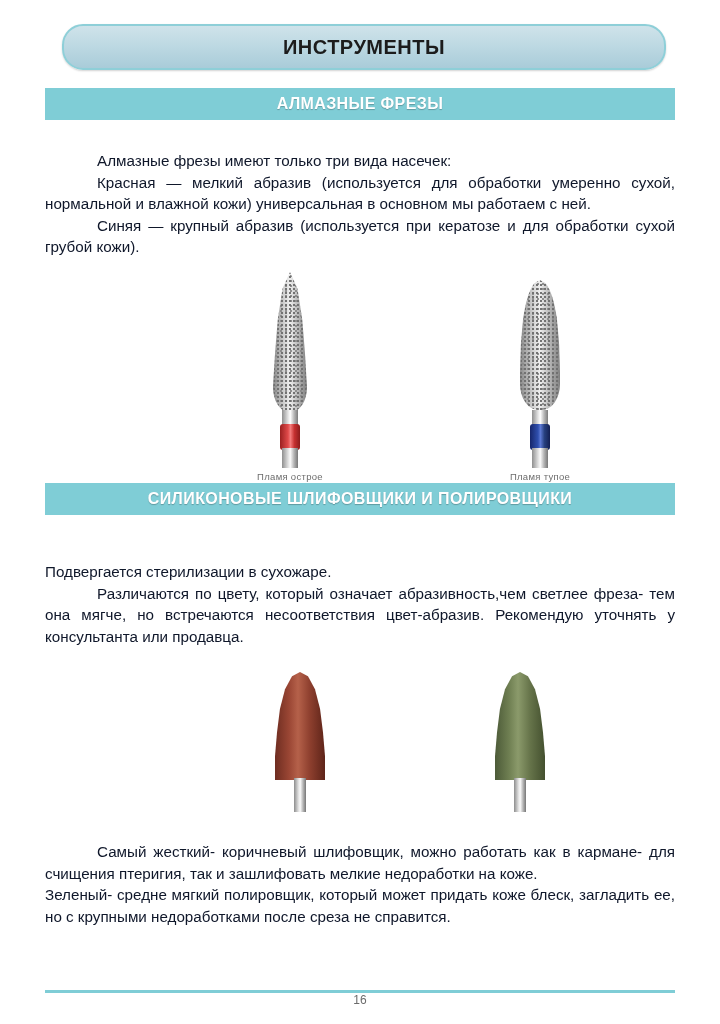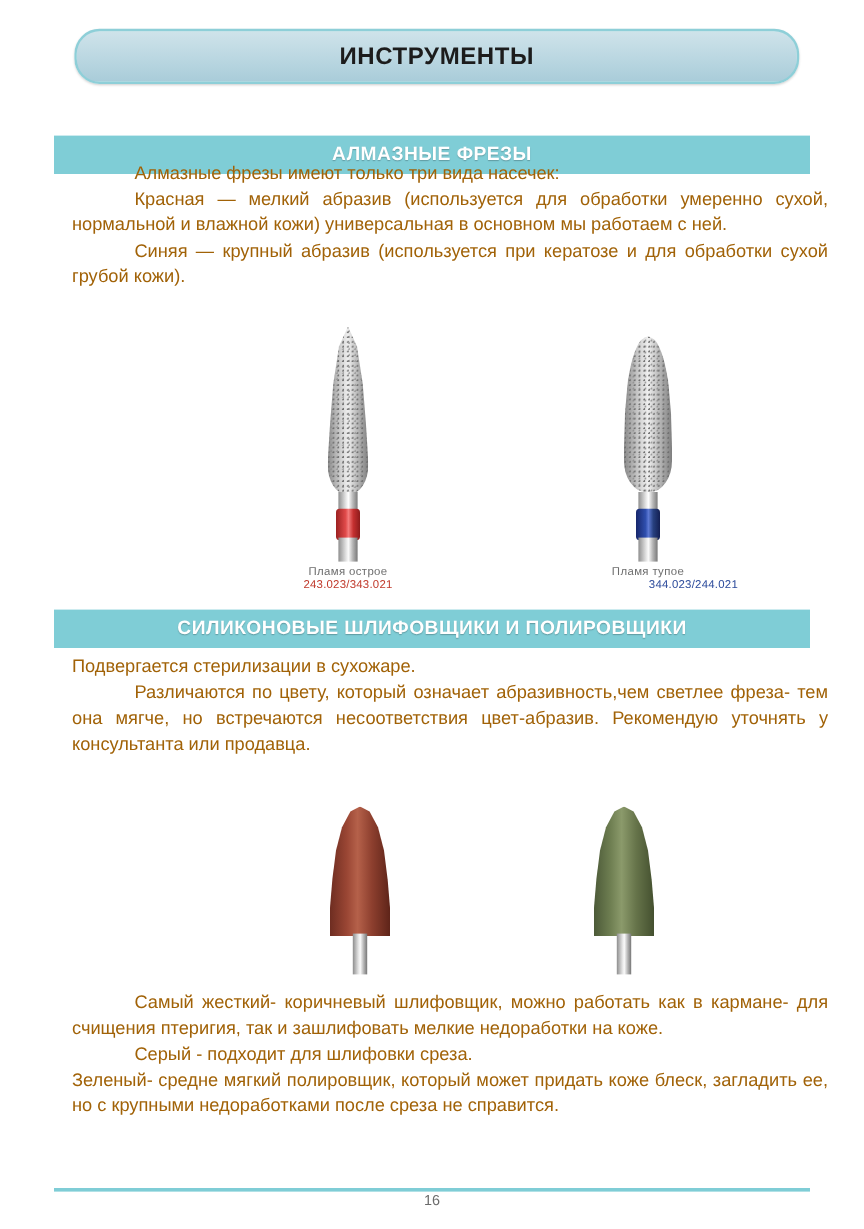--- a/index.html
+++ b/index.html
@@ -47,41 +47,41 @@
   
   .section-header {
     position: absolute;
     left: 45px;
     width: 630px;
     height: 32px;
     background: #7fcdd6;
     display: flex;
     align-items: center;
     justify-content: center;
-    margin-top: 25px;
   }
   .section-header span {
     font-size: 16px;
     font-weight: bold;
     color: #ffffff;
     letter-spacing: 0.4px;
     text-shadow: 0 1px 1px rgba(0,0,0,0.25);
   }
   #sh-diamond { top: 88px; }
   #sh-silicone { top: 483px; }
 
   
   .body-text {
     position: absolute;
-    left: 60px;
+    left: 45px;
     width: 630px;
     font-size: 15.2px;
     line-height: 1.42;
     text-align: justify;
-    color: #a16207;
+    color: #0f172a;
+    margin-top: 16px;
   }
   .body-text p {
     margin: 0;
   }
   .indent {
     text-indent: 52px;
   }
   #text-diamond { top: 134px; }
   #text-silicone-1 { top: 545px; }
   #text-silicone-2 { top: 825px; }
@@ -284,20 +284,19 @@
       <div class="s-bit-wrap">
         <div class="s-head green"></div>
         <div class="s-shaft"></div>
       </div>
     </div>
 
   </div>
 
   <div class="body-text" id="text-silicone-2">
     <p class="indent">Самый жесткий- коричневый шлифовщик, можно работать как в кармане- для счищения птеригия, так и зашлифовать мелкие недоработки на коже.</p>
-    <p class="indent">Серый - подходит для шлифовки среза.</p>
     <p>Зеленый- средне мягкий полировщик, который может придать коже блеск, загладить ее, но с крупными недоработками после среза не справится.</p>
   </div>
 
   <div class="footer-rule"></div>
   <div class="page-number">16</div>
 
 </div>
 
 </body></html>

